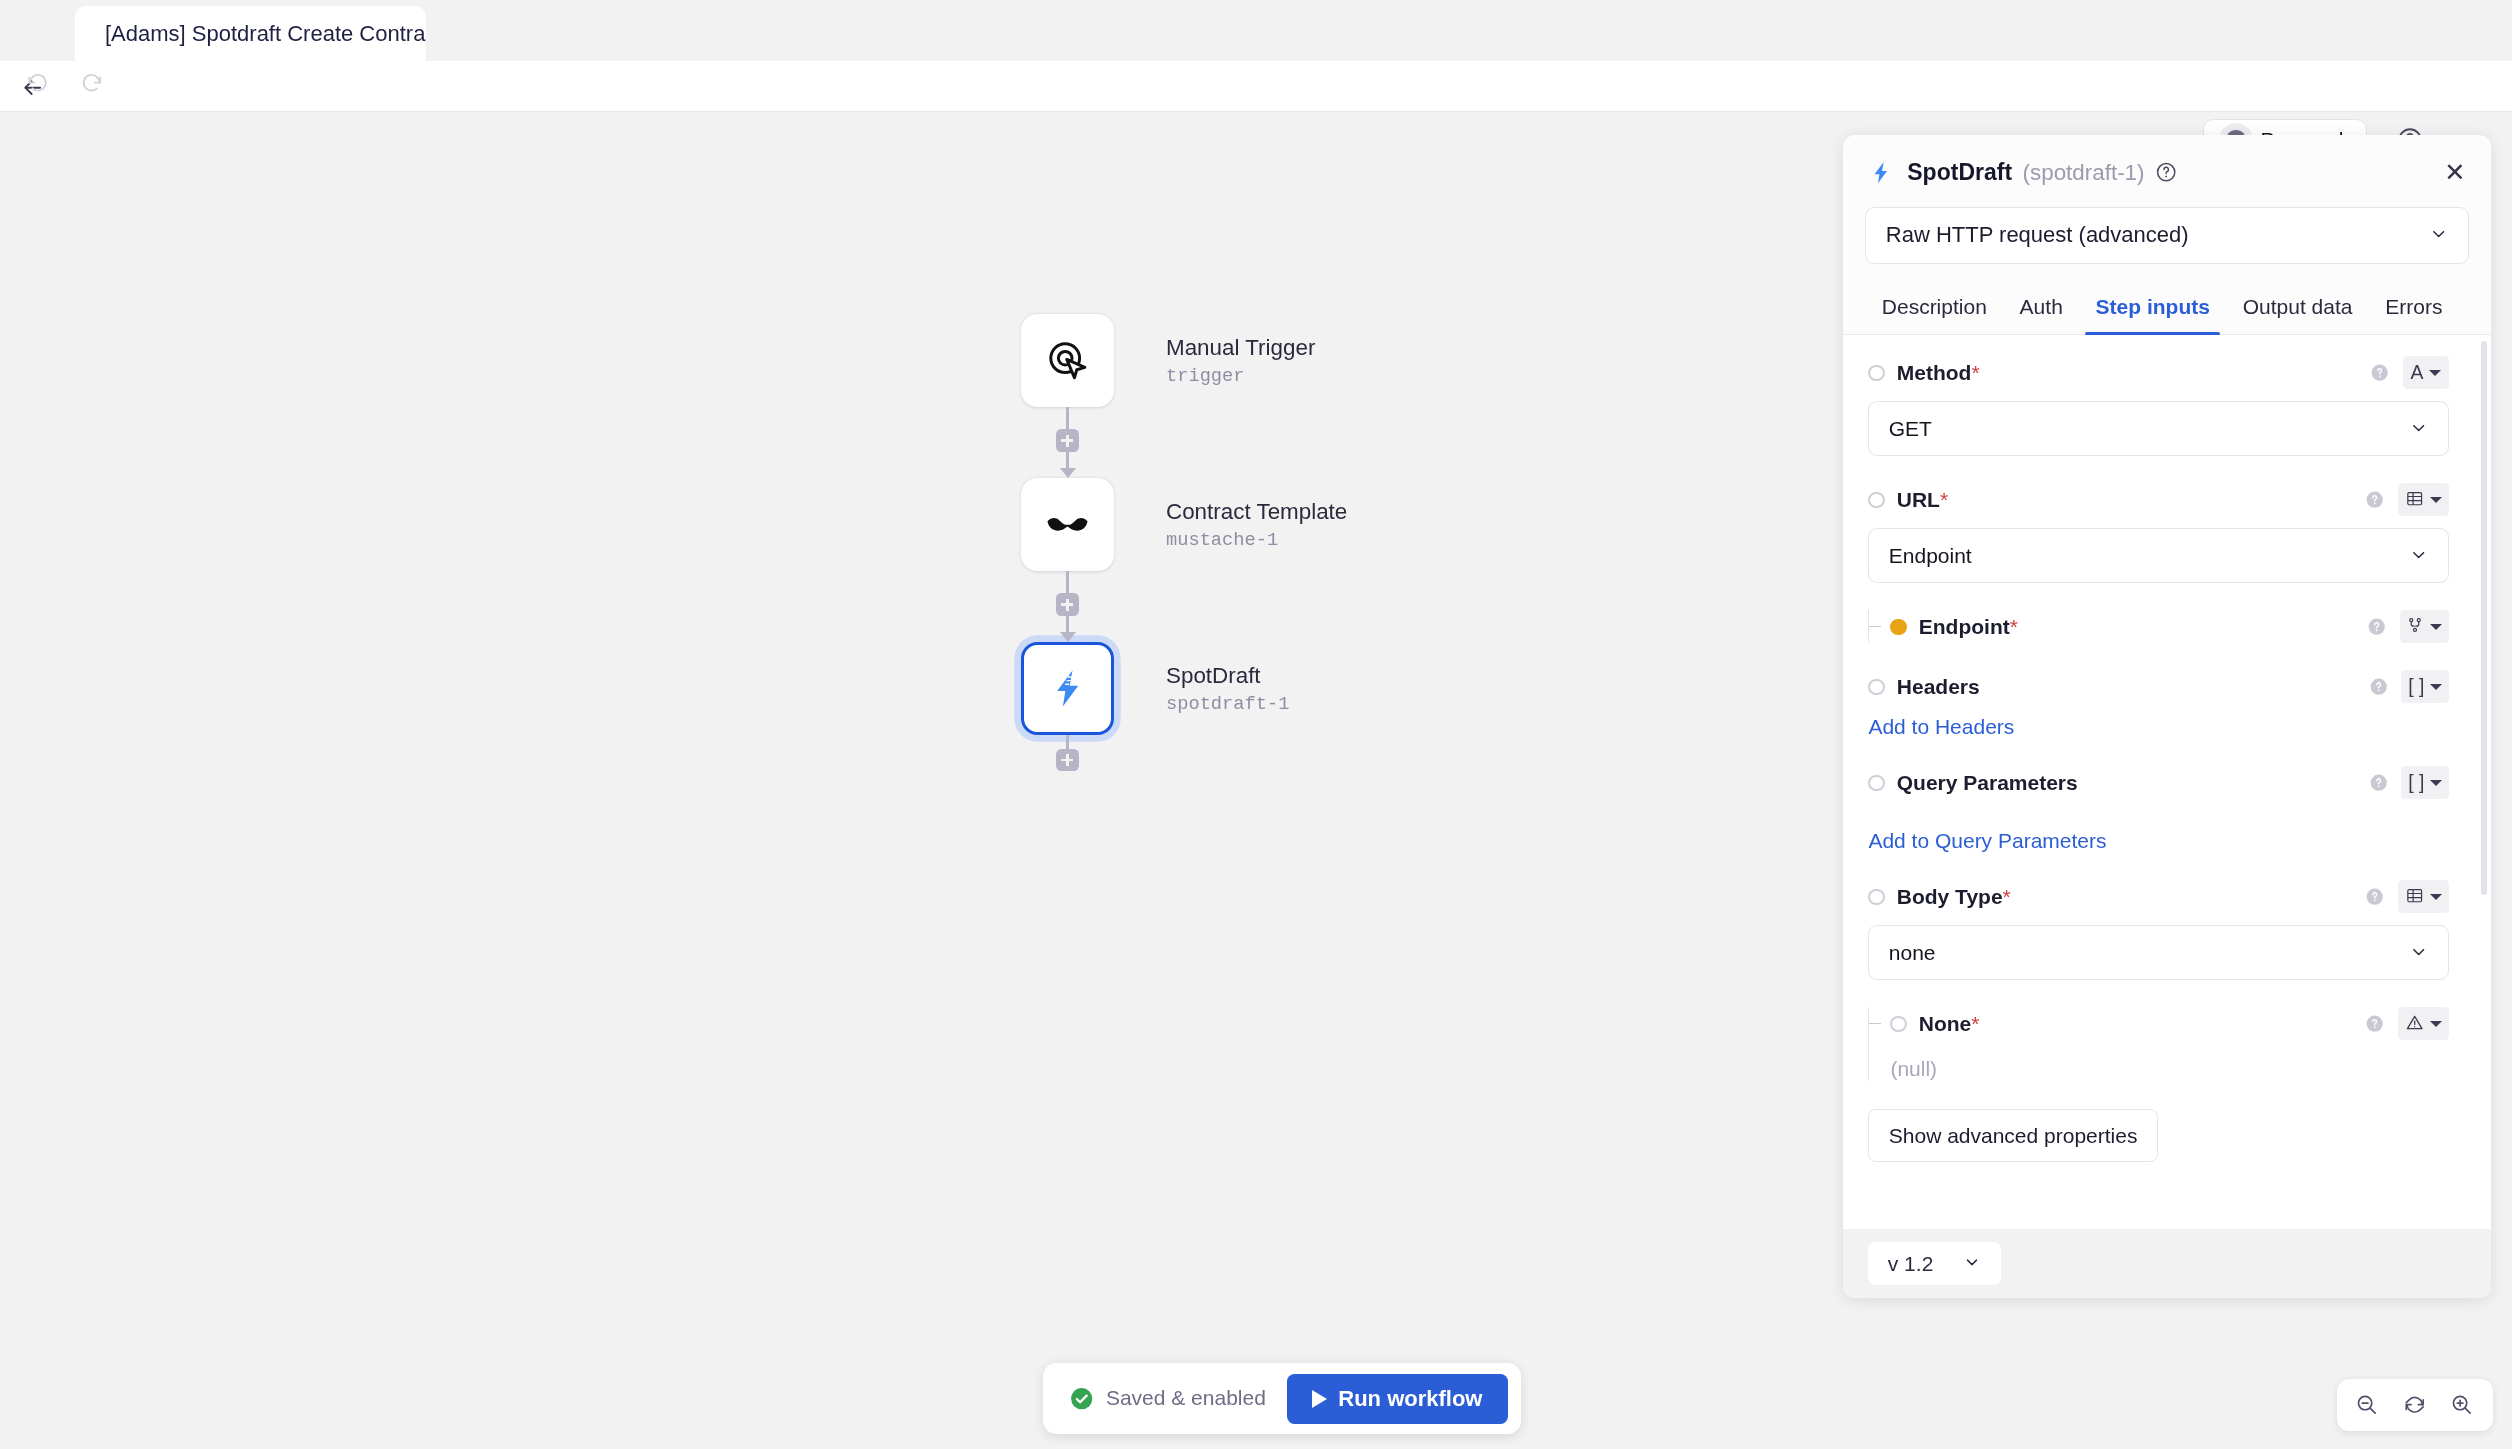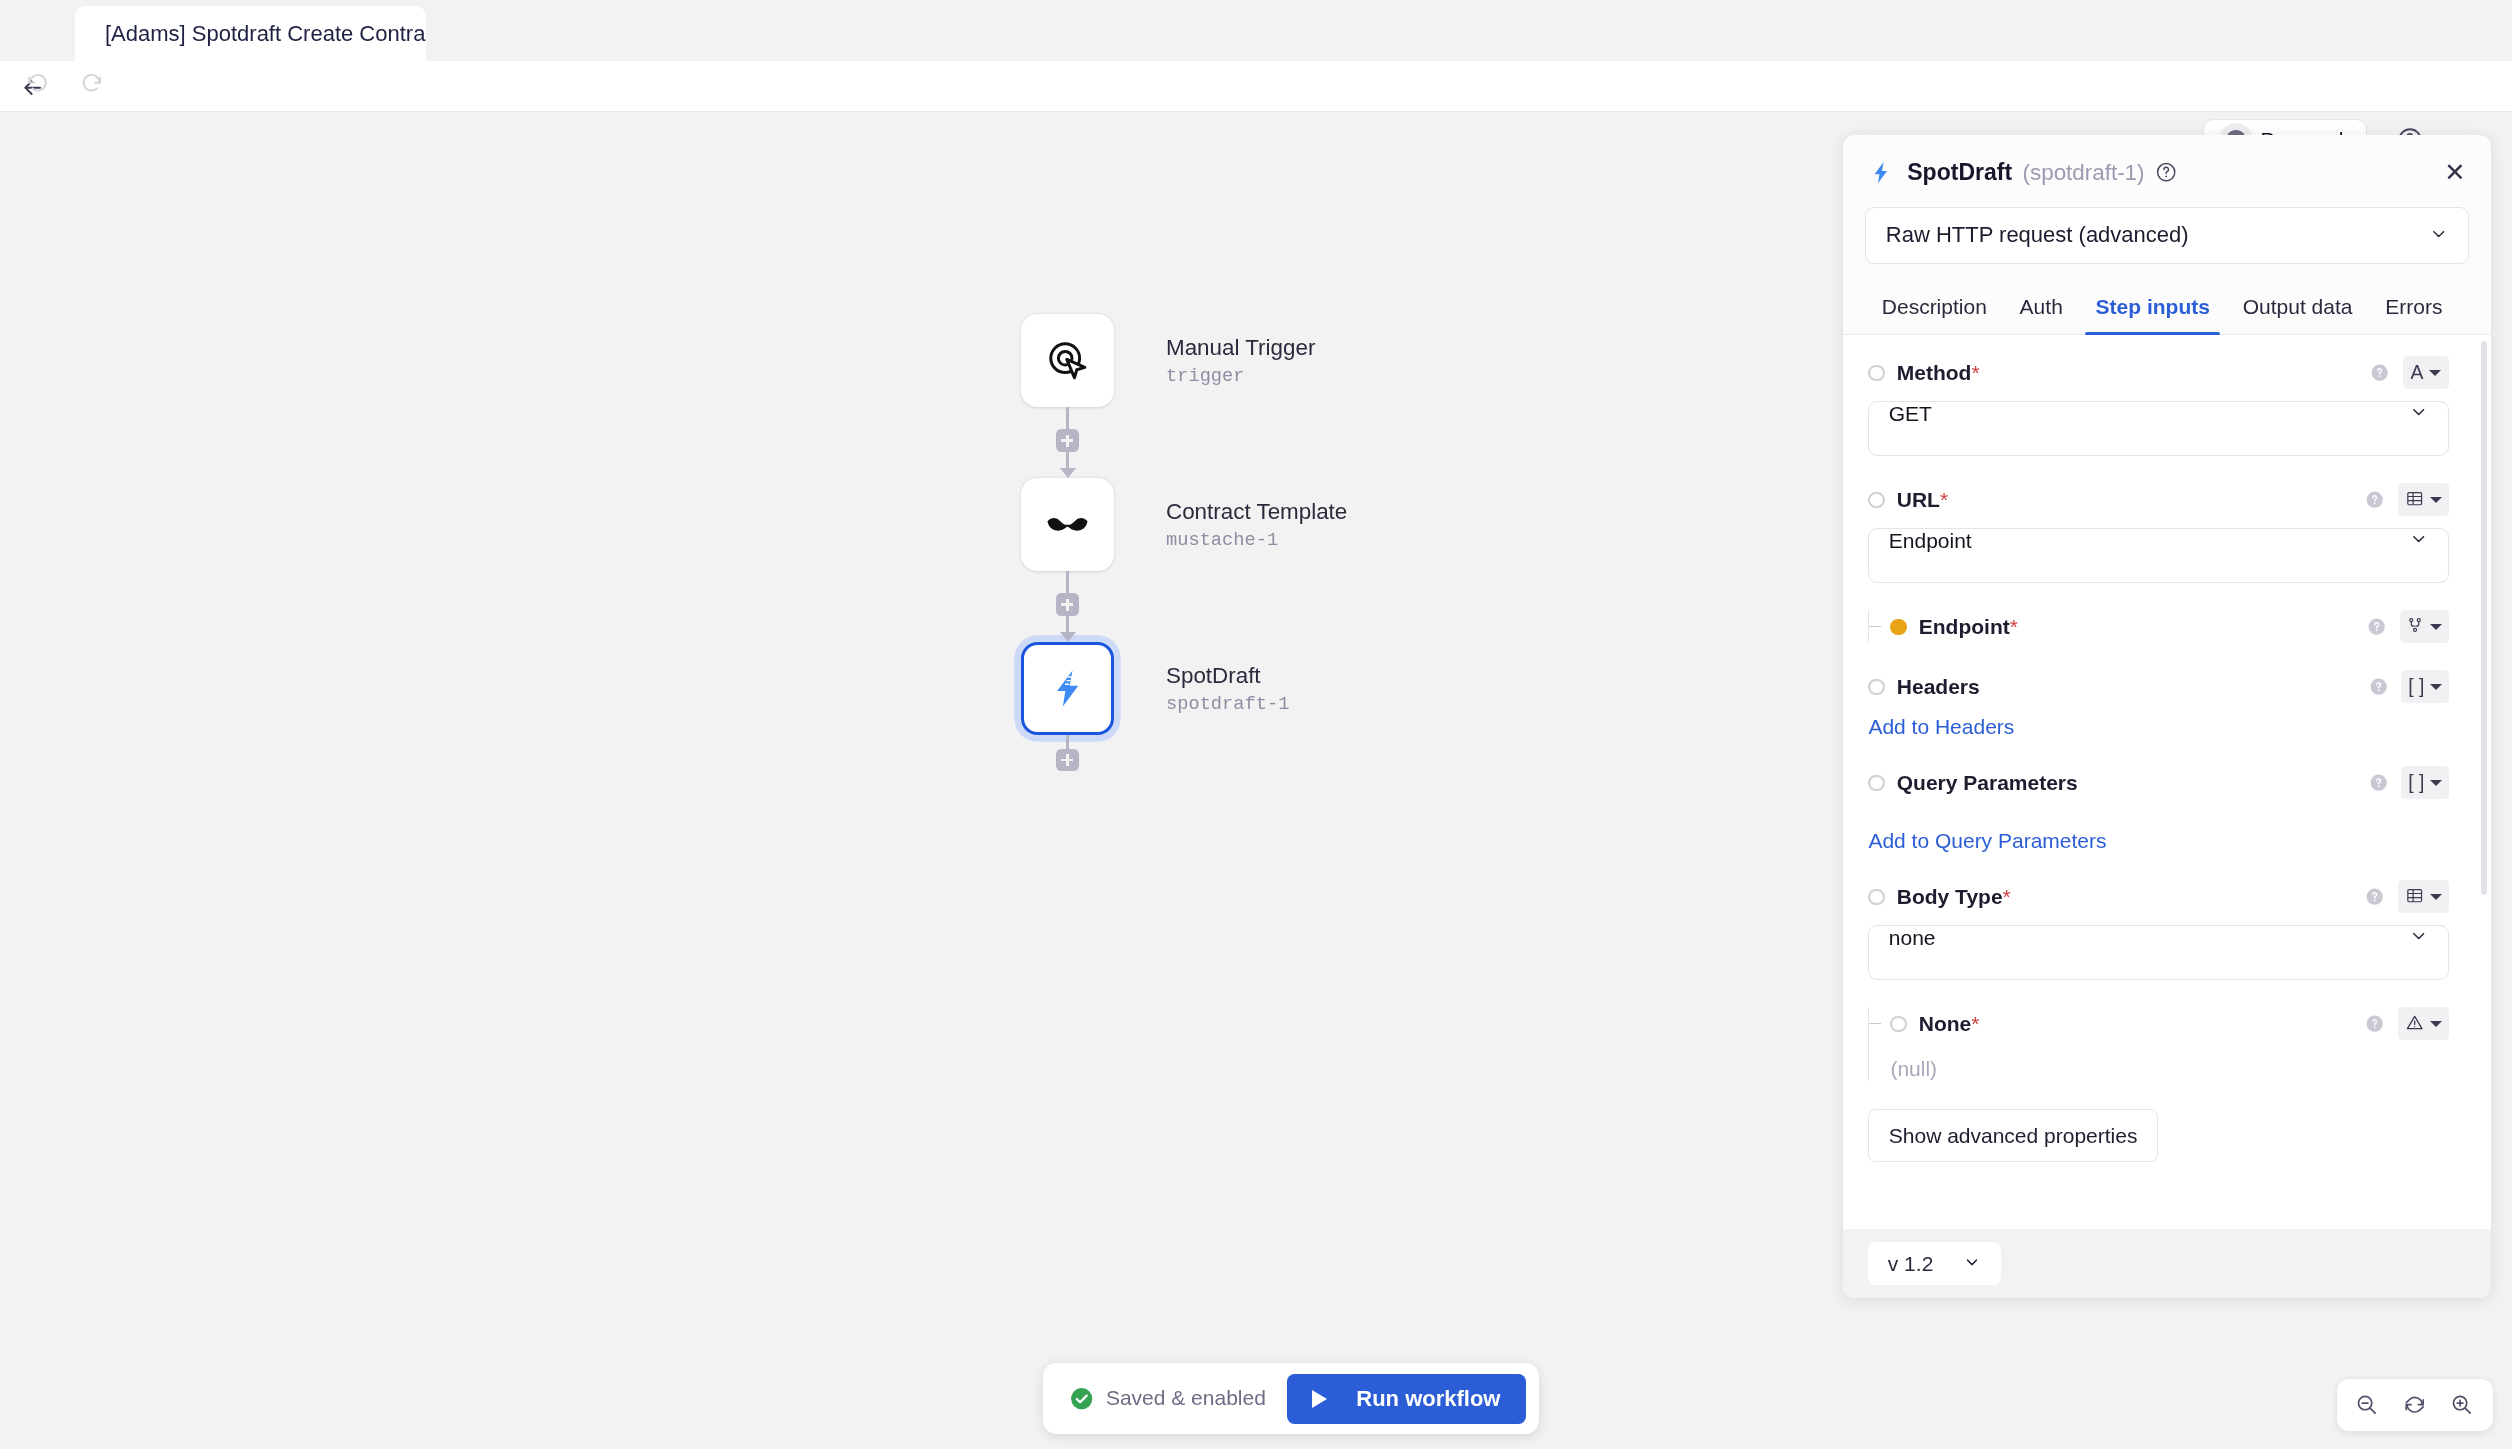--- a/index.html
+++ b/index.html
@@ -121,21 +121,21 @@
     position: absolute; left: 1043px; top: 1363px;
     background: #ffffff; border-radius: 13.5px; padding: 10.5px 13.5px;
     box-shadow: 0 2.2px 10.5px rgba(30,30,60,.12);
     display: flex; align-items: center; gap: 21px;
   }
   .saved-status { display: flex; align-items: center; gap: 12px; padding-left: 12px; }
   .saved-text { font-size: 21px; color: #6d6d85; }
   .run-btn {
     background: #2b5ed6; color: #fff; border: none; border-radius: 7.5px;
     padding: 12px 25.4px; font-size: 22px; font-weight: 700; cursor: pointer;
-    display: flex; align-items: center; gap: 29px;
+    display: flex; align-items: center; gap: 11px;
     font-family: "Liberation Sans", sans-serif;
   }
   .play-tri {
     width: 0; height: 0; border-left: 15px solid #fff;
     border-top: 9.7px solid transparent; border-bottom: 9.7px solid transparent;
   }
 
   
   .zoom-bar {
     position: absolute; right: 19.4px; bottom: 18px;
@@ -209,21 +209,21 @@
   }
   .type-glyph { font-size: 19.4px; color: #3a3a50; line-height: 1; }
   .mini-caret {
     width: 0; height: 0; border-left: 6px solid transparent;
     border-right: 6px solid transparent; border-top: 6.7px solid #3a3a50;
   }
 
   .select-box {
     margin-top: 12px; height: 55px; background: #fff;
     border: 1.5px solid #e4e4ea; border-radius: 9px;
-    display: flex; padding: 0 19.4px; cursor: pointer;
+    display: flex; align-items: center; padding: 0 19.4px; cursor: pointer;
   }
   .select-val { font-size: 21px; color: #15151f; }
 
   .nested { padding-left: 21px; border-left: 1.5px solid #e4e4ea; position: relative; }
   .nested::before {
     content: ""; position: absolute; left: 0; top: 15.7px; width: 12px; height: 1.5px; background: #c9c9d4;
   }
   .token-card {
     margin-top: 12px; background: #f3f3f5; border: 1.5px solid #e6e6ec;
     border-radius: 9px; padding: 16.4px 19.4px;

